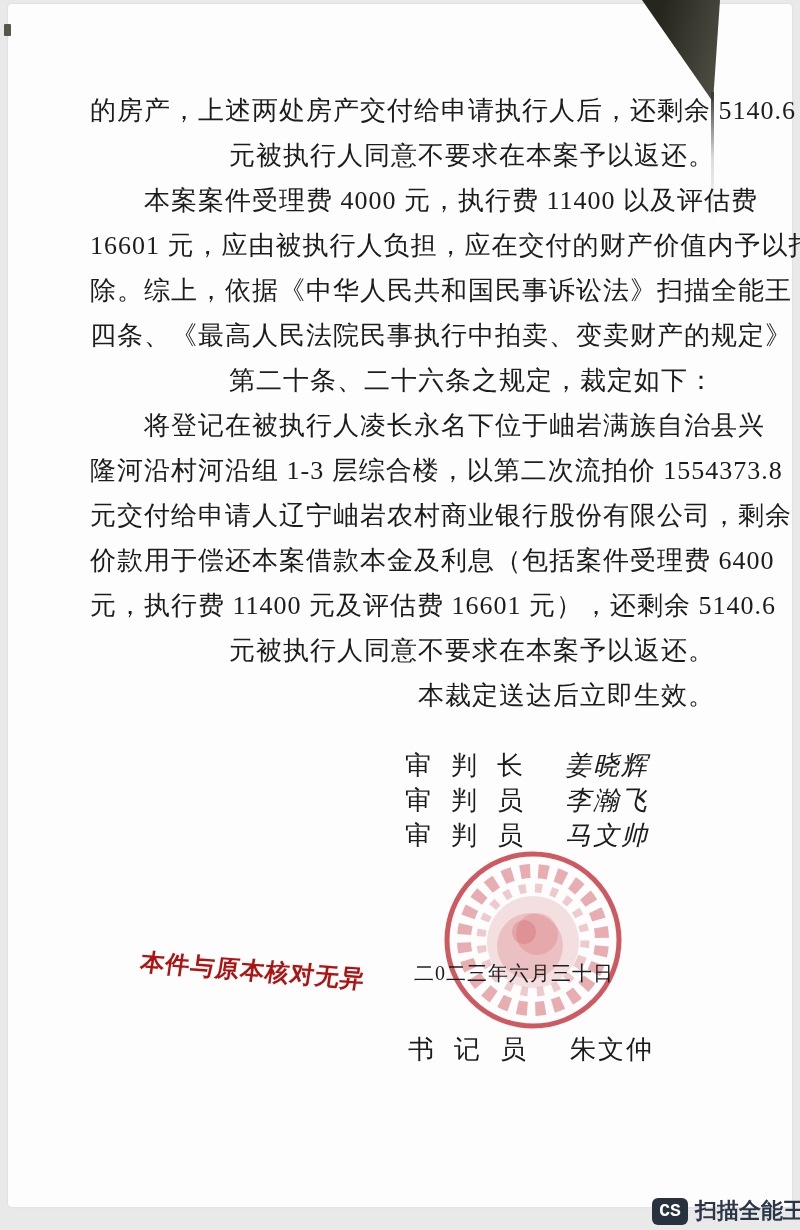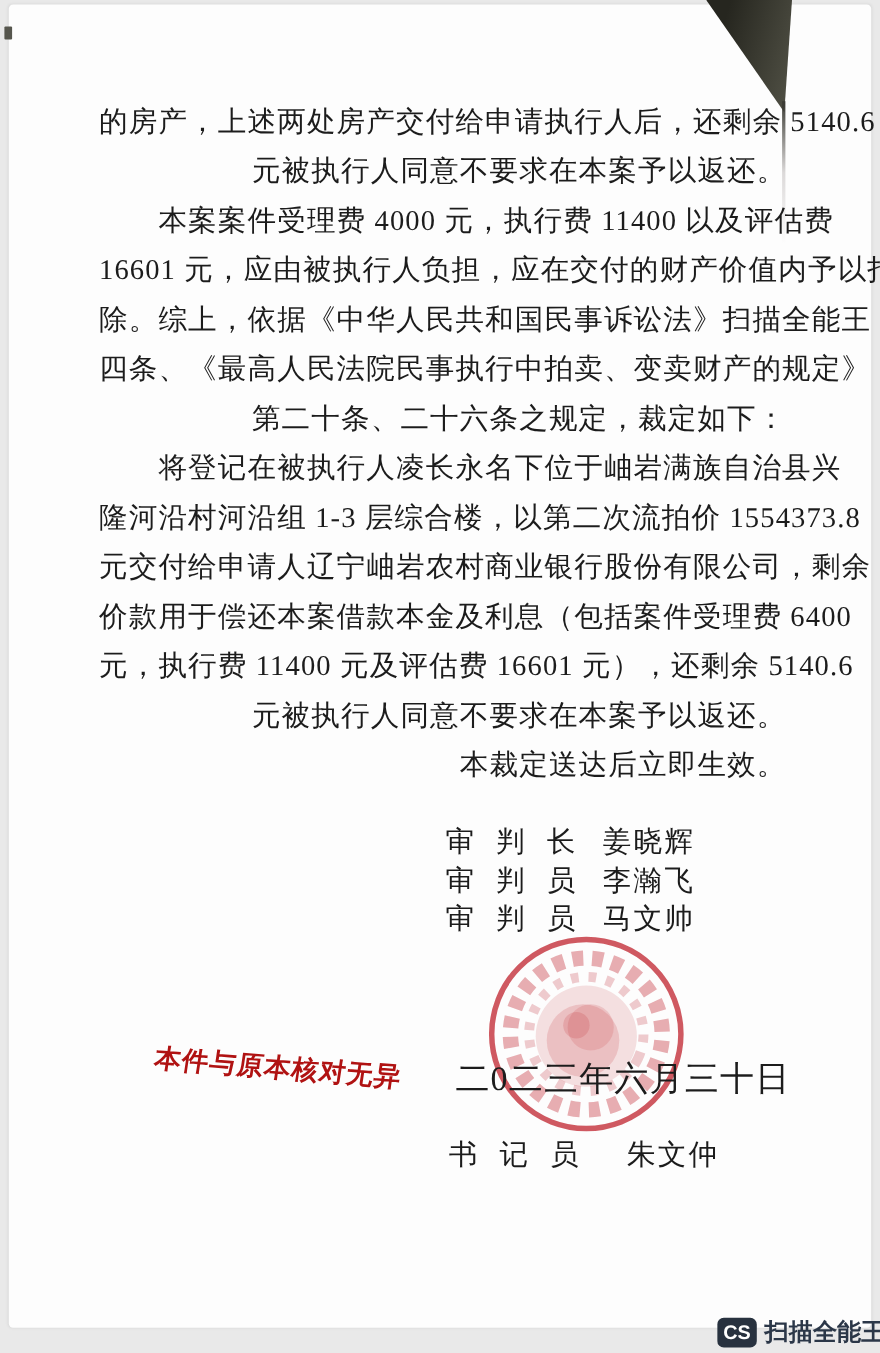--- a/index.html
+++ b/index.html
@@ -30,24 +30,24 @@
   .body-text{
     position:absolute;left:90px;top:88px;width:625px;
     font-size:26px;color:#1c1c1c;letter-spacing:1px;text-align:right;
   }
   .body-text .line{height:45px;line-height:45px;white-space:nowrap;}
   .sig-block{
     position:absolute;left:405px;top:748px;font-size:26px;color:#1c1c1c;
   }
   .sig-row{height:35px;line-height:35px;white-space:nowrap;}
   .sig-role{display:inline-block;letter-spacing:20px;min-width:138px;}
-  .sig-name{display:inline-block;margin-left:5px;letter-spacing:2px;}
+  .sig-name{display:inline-block;margin-left:22px;letter-spacing:2px;font-style:italic;}
   .date-line{
     position:absolute;left:414px;top:960px;z-index:3;
-    font-size:31px;letter-spacing:1px;color:#1c1c1c;white-space:nowrap;
+    font-size:20px;letter-spacing:1px;color:#1c1c1c;white-space:nowrap;
   }
   .clerk-line{
     position:absolute;left:408px;top:1032px;z-index:3;
     font-size:26px;color:#1c1c1c;white-space:nowrap;
   }
   .clerk-role{display:inline-block;letter-spacing:20px;font-family:Liberation Serif, serif;}
   .clerk-name{display:inline-block;margin-left:24px;letter-spacing:2px;}
   .seal{
     position:absolute;left:438px;top:848px;width:190px;height:186px;z-index:2;
     filter:blur(0.4px);
@@ -55,21 +55,21 @@
   .verify-stamp{
     position:absolute;left:143px;top:946px;z-index:2;
     font-family:"Liberation Sans","DejaVu Sans",sans-serif;
     font-weight:700;font-size:24px;letter-spacing:1px;color:#b01212;
     transform:rotate(4.5deg) skewX(-4deg);transform-origin:left top;
     white-space:nowrap;
   }
   .watermark{
     position:absolute;left:652px;top:1194px;width:148px;height:34px;z-index:5;
     display:flex;align-items:center;overflow:hidden;
-    font-family:Liberation Sans, sans-serif;
+    font-family:Liberation Mono, monospace;
   }
   .wm-badge{
     width:36px;height:27px;border-radius:6px;background:#28323f;color:#ffffff;
     font-weight:700;font-size:18px;display:flex;align-items:center;justify-content:center;
     flex:0 0 auto;
   }
   .wm-label{
     margin-left:7px;color:#2b3748;font-size:22px;font-weight:700;white-space:nowrap;
   }
 </style>

